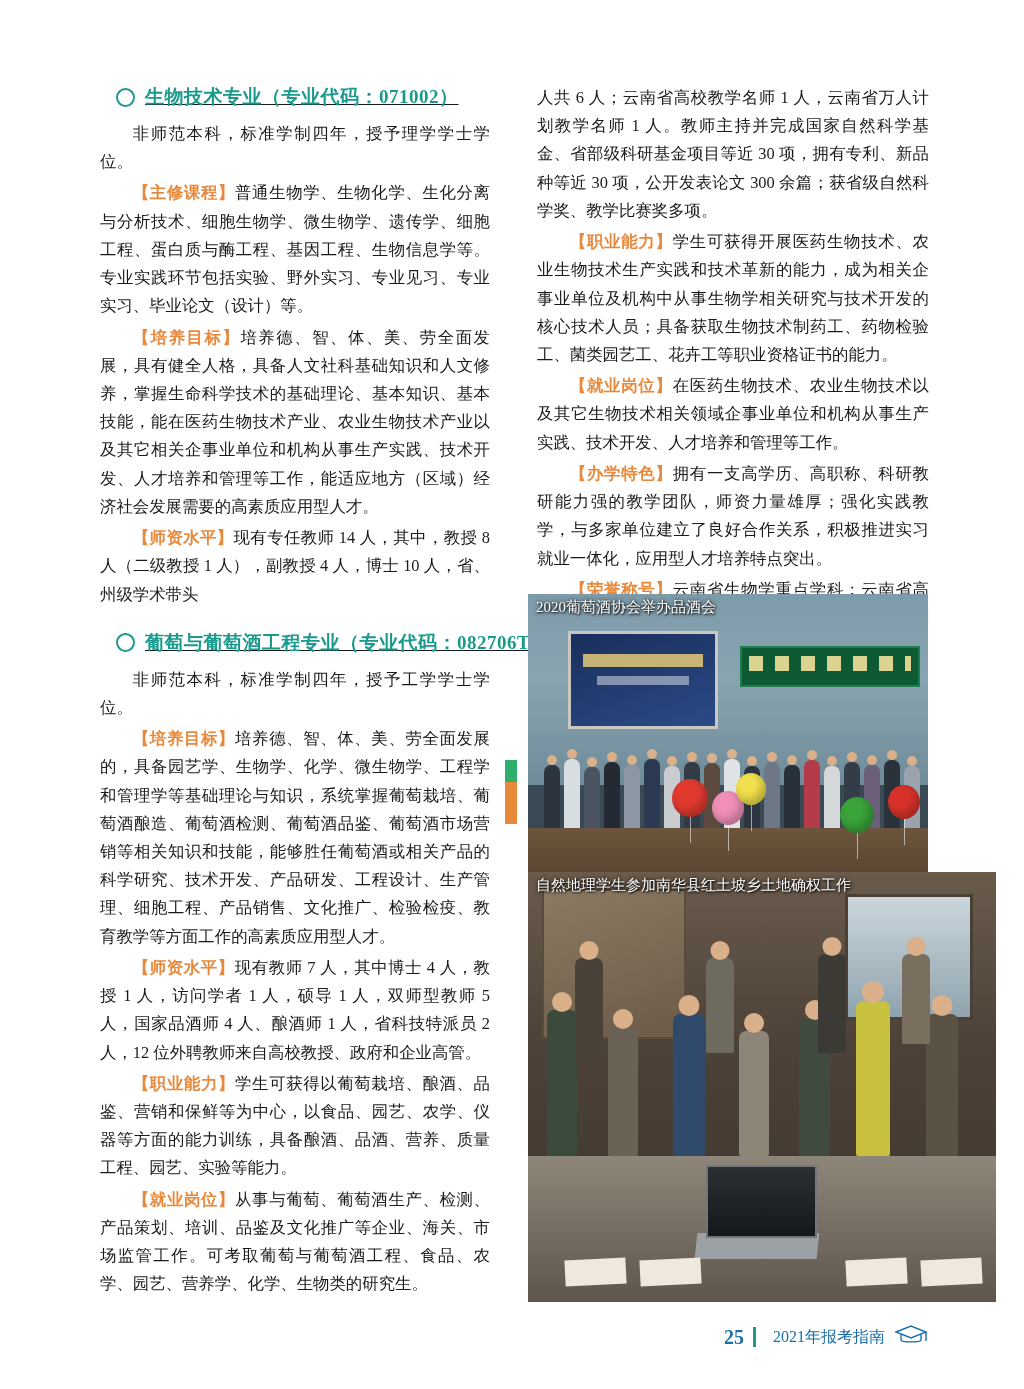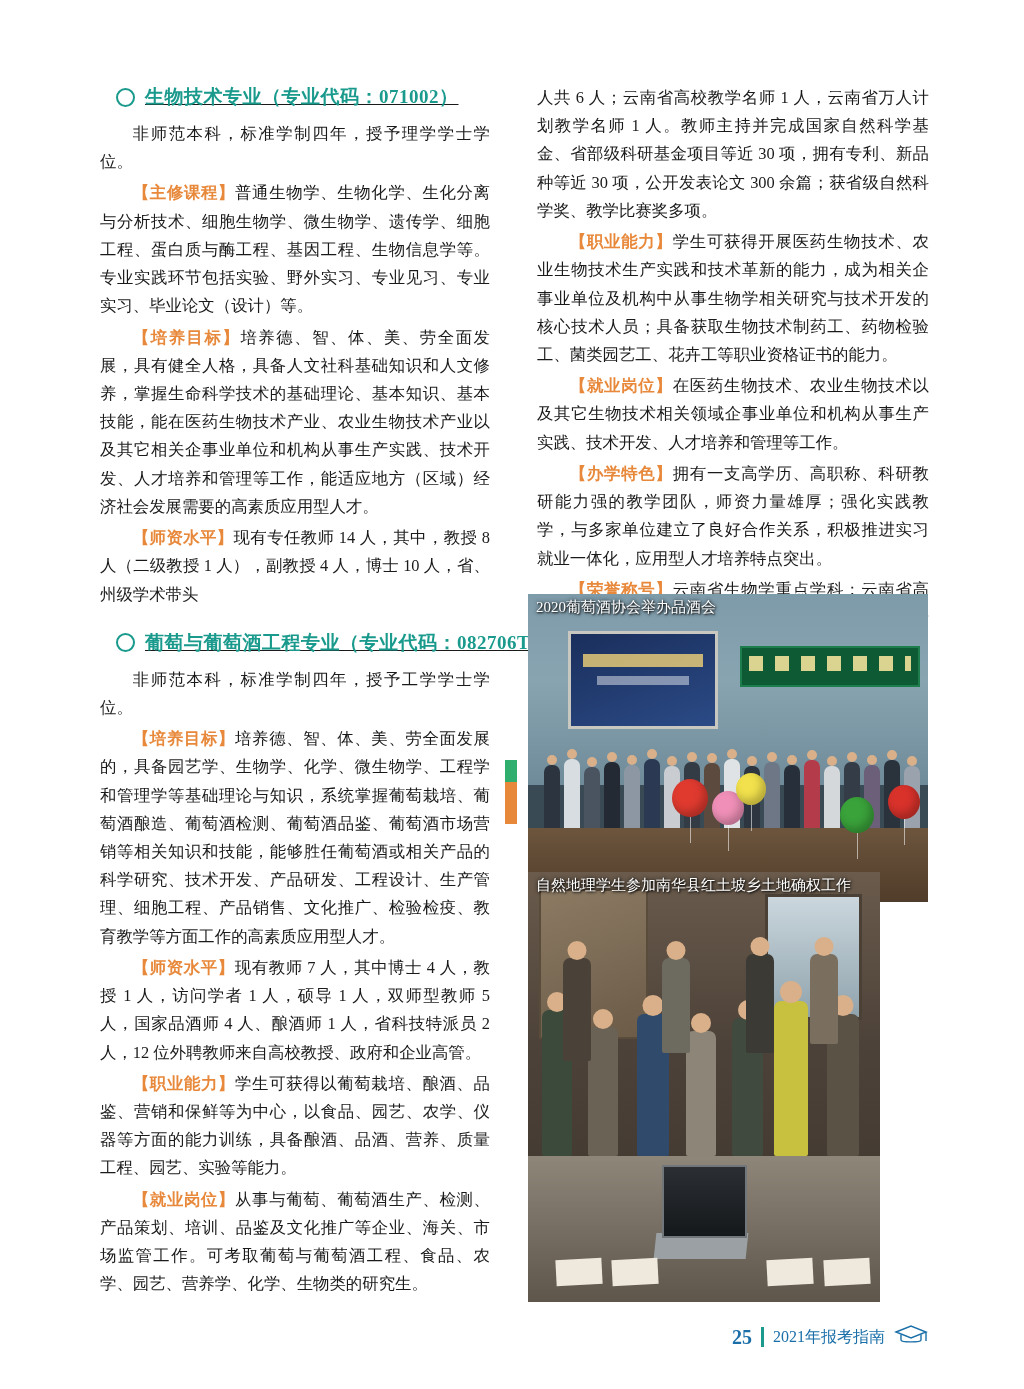--- a/index.html
+++ b/index.html
@@ -73,21 +73,21 @@
     position: absolute;
     overflow: hidden;
     background: #3a4a55;
   }
   .photo-1 {
     left: 528px; top: 594px;
     width: 400px; height: 308px;
   }
   .photo-2 {
     left: 528px; top: 872px;
-    width: 352px; height: 430px;
+    width: 468px; height: 430px;
   }
   .photo-caption {
     position: absolute;
     left: 0; top: 0;
     padding: 4px 8px;
     font-size: 15px;
     color: #ffffff;
     text-shadow: 0 0 4px rgba(0,0,0,.9), 1px 1px 2px rgba(0,0,0,.9);
     white-space: nowrap;
     z-index: 4;
@@ -203,20 +203,21 @@
     color: #1a6fa8;
     font-weight: bold;
   }
   .foot-bar {
     width: 3px; height: 20px;
     background: #1a9a8c;
   }
   .foot-text {
     font-size: 16px;
     color: #1a6fa8;
+    margin-left: 8px;
   }
   .cap-icon { display:block; }
   
   .accent-orange {
     position:absolute;
     left:505px; top:782px;
     width:12px; height:42px;
     background:#e8883a;
   }
   .accent-green {

